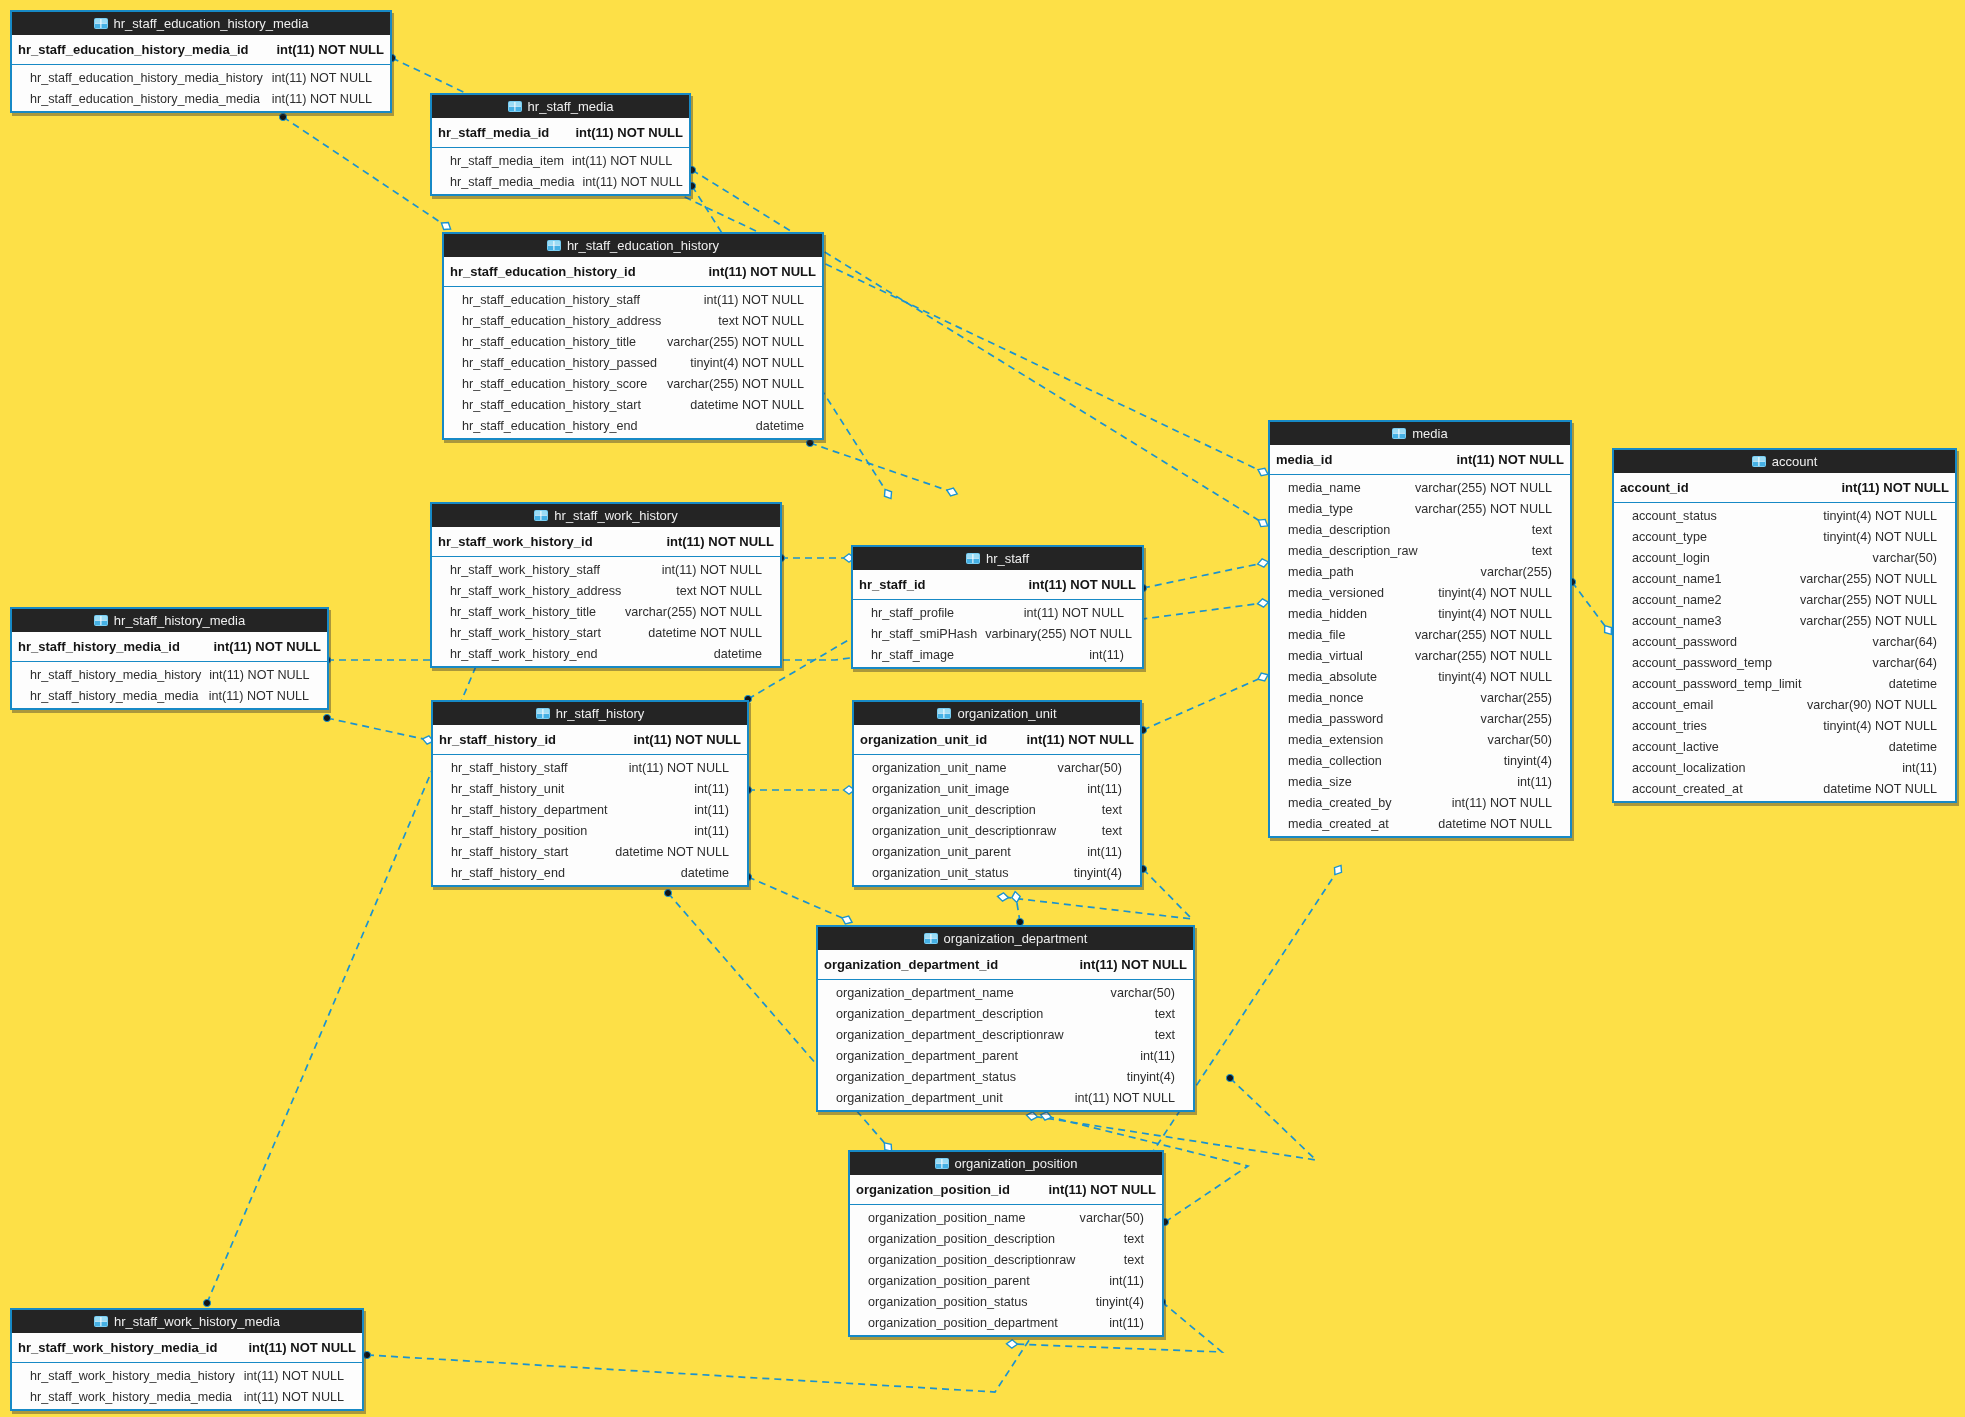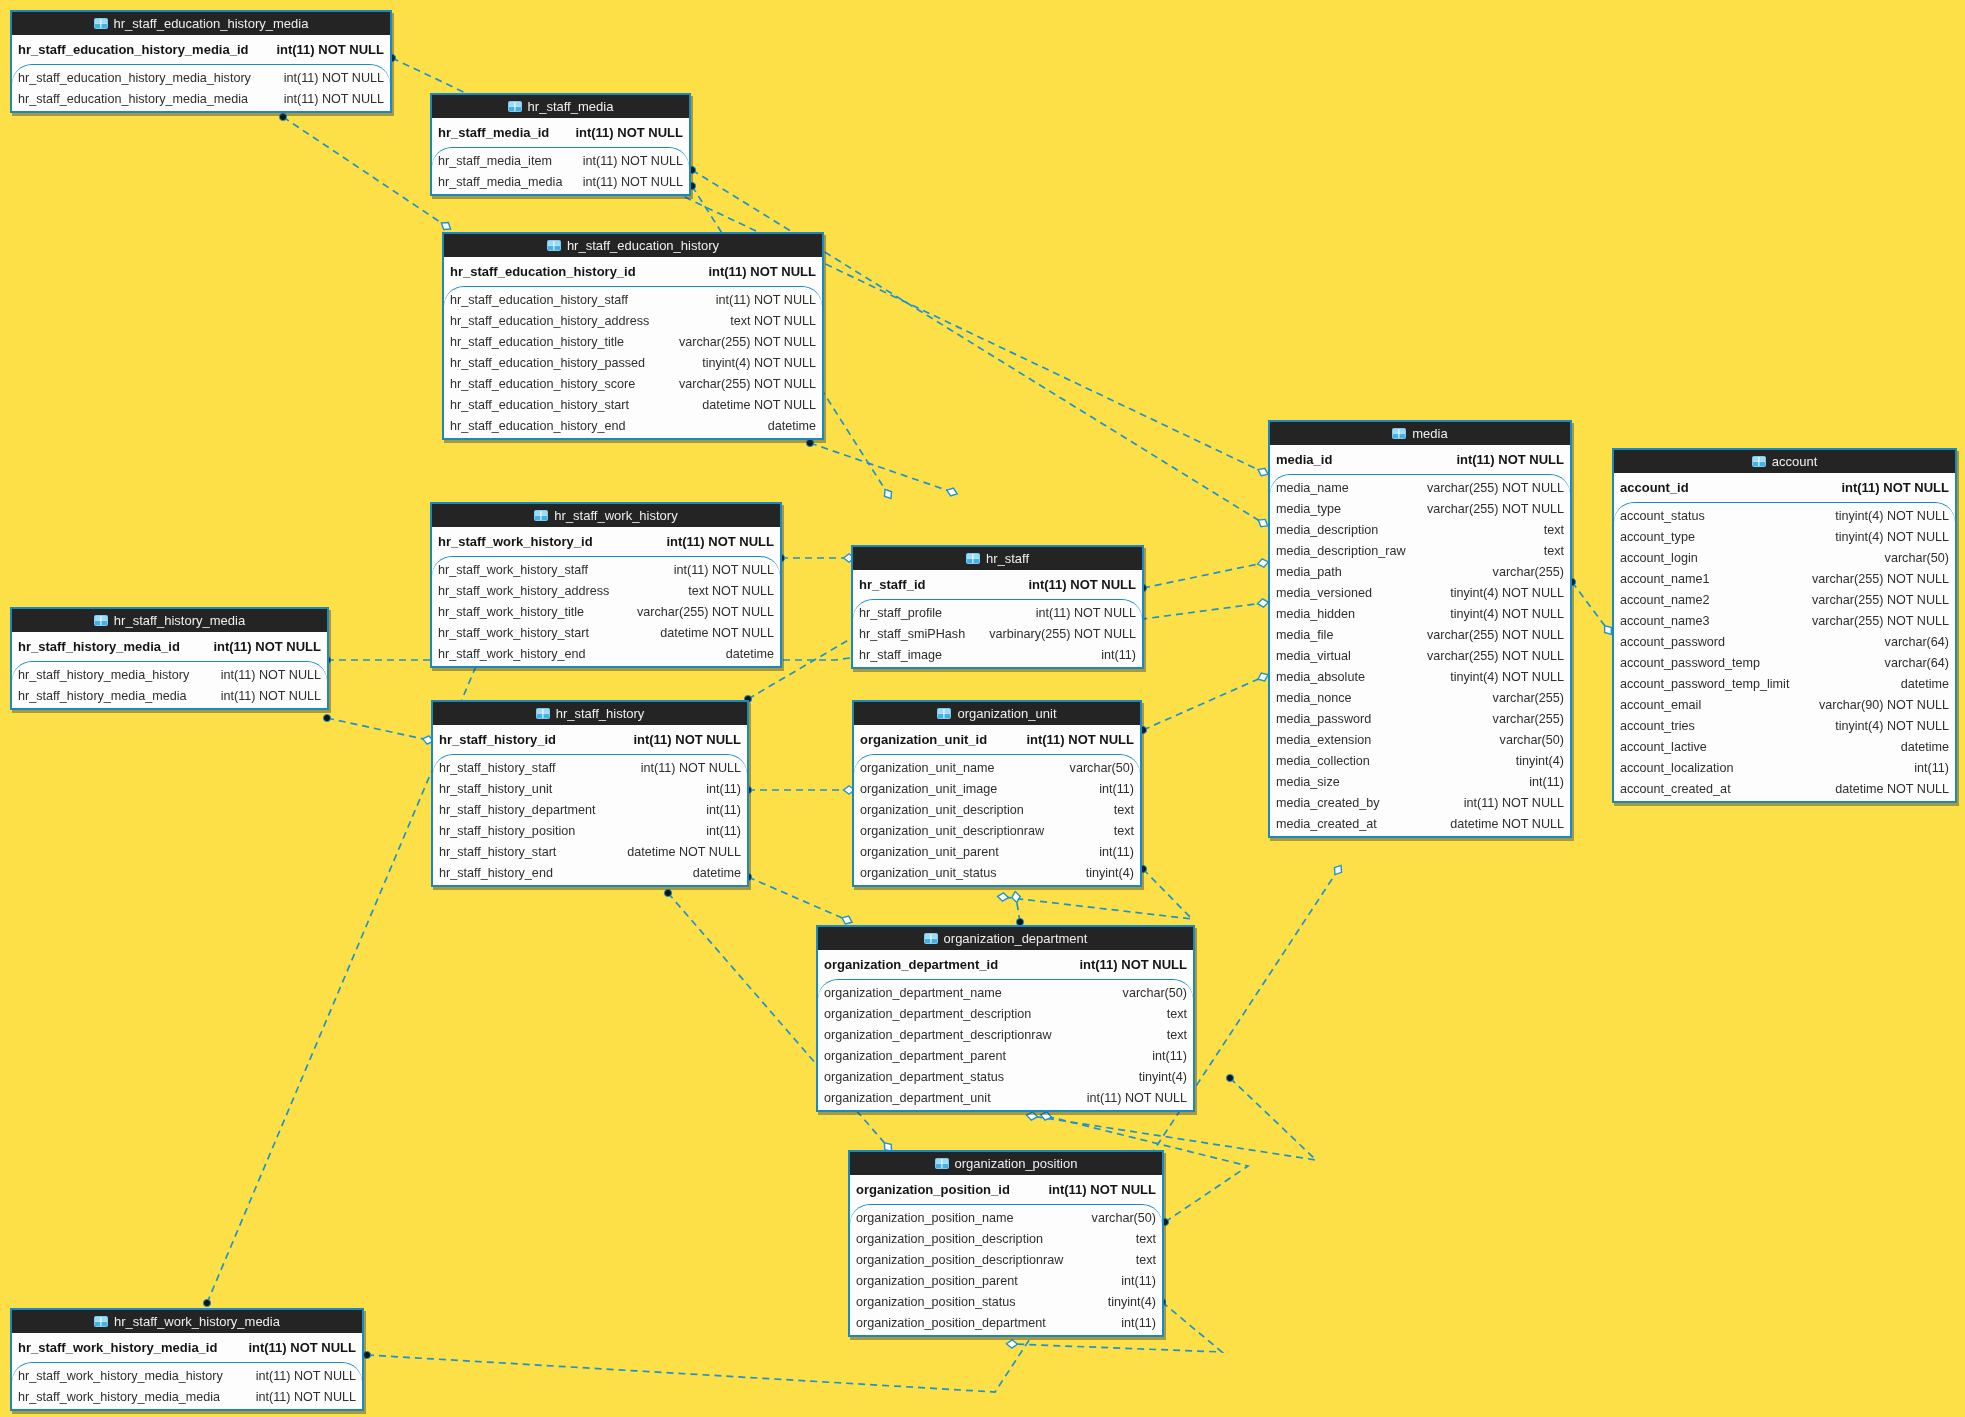--- a/index.html
+++ b/index.html
@@ -9,21 +9,21 @@
   .wire{fill:none;stroke:#1b93cf;stroke-width:1.7;stroke-dasharray:7 5;}
   .wire-dot{fill:#141414;stroke:#1b93cf;stroke-width:1;}
   .wire-diamond{fill:#ffffff;stroke:#1b93cf;stroke-width:1.4;}
   .tbl{position:absolute;z-index:2;border:2px solid #1789c5;background:#fdfdfd;
        box-shadow:2px 3px 0 rgba(45,45,45,0.40);}
   .tbl-h{height:23px;background:#242424;color:#efefef;display:flex;align-items:center;
          justify-content:center;gap:6px;font-size:13px;white-space:nowrap;}
   .tbl-h svg{flex:0 0 auto;}
   .pk-row{height:29px;display:flex;align-items:center;justify-content:space-between;
           padding:0 6px;font-weight:bold;font-size:13px;color:#141414;gap:8px;}
-  .t-body{border-top:1px solid #1789c5;padding:2px 0;border-radius:20px;}
+  .t-body{border-top:1px solid #1789c5;padding:2px 12px;}
   .col-row{height:21px;display:flex;align-items:center;justify-content:space-between;
            padding:0 6px;font-size:12.6px;color:#2e2e2e;gap:8px;}
   .cname{white-space:nowrap;}
   .ctype{white-space:nowrap;}
 </style>
 </head>
 <body>
 
 <div id="canvas">
   <svg id="wires" width="1965" height="1417">

